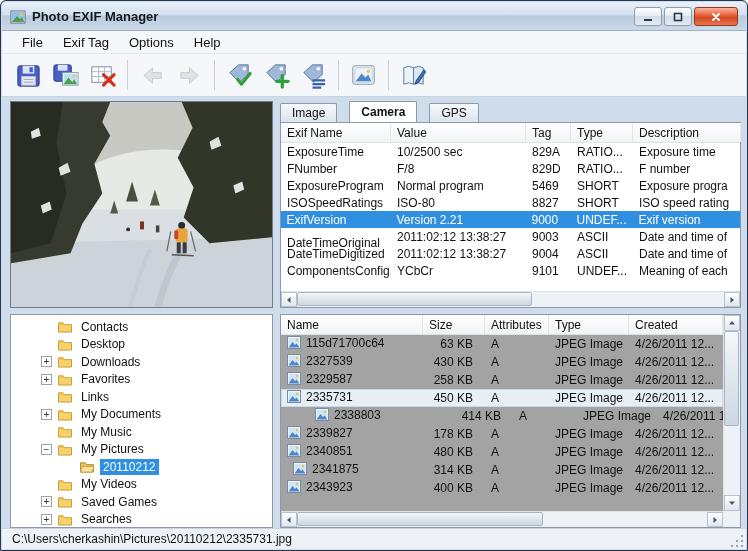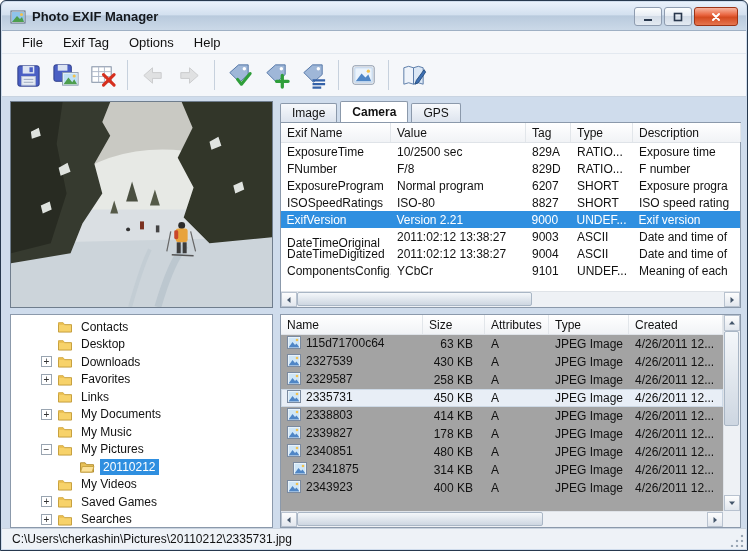--- a/index.html
+++ b/index.html
@@ -31,21 +31,21 @@
   .tb-btn svg { width:29px; height:29px; }
   .tb-btn.disabled { opacity:.5; filter:grayscale(1); }
   .tb-sep { width:1px; height:30px; background:#c7d1dd; margin:0 6px; }
 
   
   .preview { position:absolute; left:9px; top:100px; width:263px; height:207px;
     border:1px solid #6f7d8d; background:#cfd3d7; }
   .preview svg { display:block; width:100%; height:100%; }
 
   
-  .tabbar { position:absolute; left:279px; top:100px; height:21px; display:flex; align-items:flex-end; gap:3px; }
+  .tabbar { position:absolute; left:279px; top:100px; height:21px; display:flex; align-items:flex-end; gap:12px; }
   .tab { height:19px; line-height:18px; padding:0 11px; font-size:12px; color:#111;
     background:linear-gradient(#f7f9fc,#dde4ee); border:1px solid #8b99ab; border-bottom:none;
     border-radius:2px 2px 0 0; }
   .tab.active { height:21px; line-height:21px; background:#fff; font-weight:bold; }
   .exif-panel { position:absolute; left:279px; top:121px; width:461px; height:186px;
     background:#fff; border:1px solid #8b99ab; }
   .thead { display:flex; height:20px; background:linear-gradient(#ffffff,#f1f3f6);
     border-bottom:1px solid #dfe3e8; }
   .hcell { padding:3px 6px 0; font-size:12px; color:#111; border-right:1px solid #e2e6ea;
     white-space:nowrap; overflow:hidden; flex:0 0 auto; }
@@ -293,21 +293,21 @@
         <div class="trow">
           <div class="tcell" style="width: 110px;">FNumber</div>
           <div class="tcell" style="width: 135px;">F/8</div>
           <div class="tcell" style="width: 45px;">829D</div>
           <div class="tcell" style="width: 62px;">RATIO...</div>
           <div class="tcell" style="width: 108px;">F number</div>
         </div>
         <div class="trow">
           <div class="tcell" style="width: 110px;">ExposureProgram</div>
           <div class="tcell" style="width: 135px;">Normal program</div>
-          <div class="tcell" style="width: 45px;">6207</div>
+          <div class="tcell" style="width: 45px;">5469</div>
           <div class="tcell" style="width: 62px;">SHORT</div>
           <div class="tcell" style="width: 108px;">Exposure progra</div>
         </div>
         <div class="trow">
           <div class="tcell" style="width: 110px;">ISOSpeedRatings</div>
           <div class="tcell" style="width: 135px;">ISO-80</div>
           <div class="tcell" style="width: 45px;">8827</div>
           <div class="tcell" style="width: 62px;">SHORT</div>
           <div class="tcell" style="width: 108px;">ISO speed rating</div>
         </div>
@@ -531,21 +531,21 @@
                 <rect x="1.5" y="1.5" width="11" height="10" fill="#cfe6f7"></rect>
                 <polygon points="1.5,11.5 5.5,6 8,9 9.5,7.5 12.5,11.5" fill="#4f86c6"></polygon>
                 <circle cx="10" cy="4" r="1.3" fill="#f2c14e"></circle>
               </svg></span>2335731</div>
           <div class="fcell right" style="width: 62px;">450 KB</div>
           <div class="fcell" style="width: 64px;">A</div>
           <div class="fcell" style="width: 80px;">JPEG Image</div>
           <div class="fcell" style="width: 94px;">4/26/2011 12...</div>
         </div>
         <div class="frow">
-          <div class="fcell" style="width: 142px;"><span class="fico"><svg viewBox="0 0 14 13">
+          <div class="fcell" style="width: 142px; margin-left: 28px;"><span class="fico"><svg viewBox="0 0 14 13">
                 <rect x="0.5" y="0.5" width="13" height="12" fill="#fff" stroke="#7a8aa0"></rect>
                 <rect x="1.5" y="1.5" width="11" height="10" fill="#cfe6f7"></rect>
                 <polygon points="1.5,11.5 5.5,6 8,9 9.5,7.5 12.5,11.5" fill="#4f86c6"></polygon>
                 <circle cx="10" cy="4" r="1.3" fill="#f2c14e"></circle>
               </svg></span>2338803</div>
           <div class="fcell right" style="width: 62px;">414 KB</div>
           <div class="fcell" style="width: 64px;">A</div>
           <div class="fcell" style="width: 80px;">JPEG Image</div>
           <div class="fcell" style="width: 94px;">4/26/2011 12...</div>
         </div>

